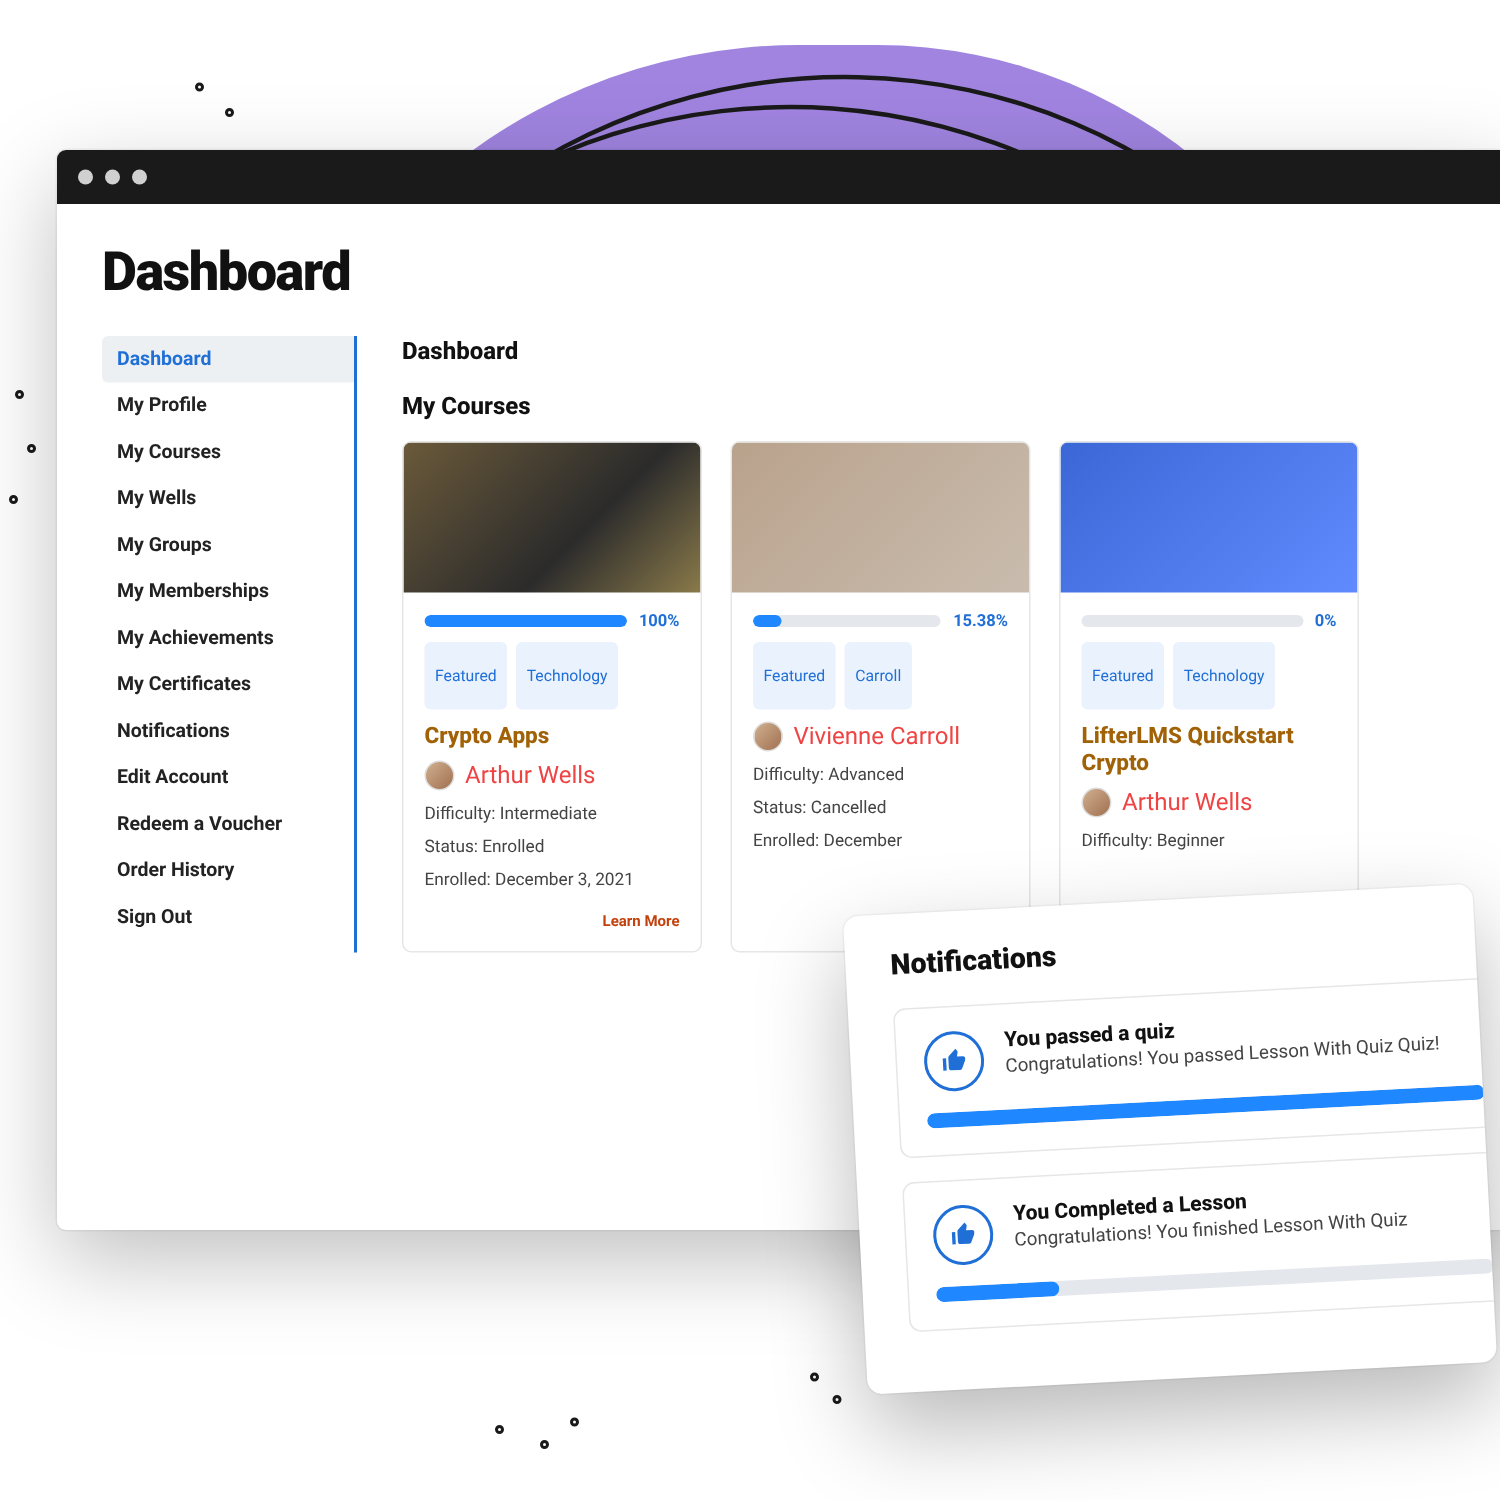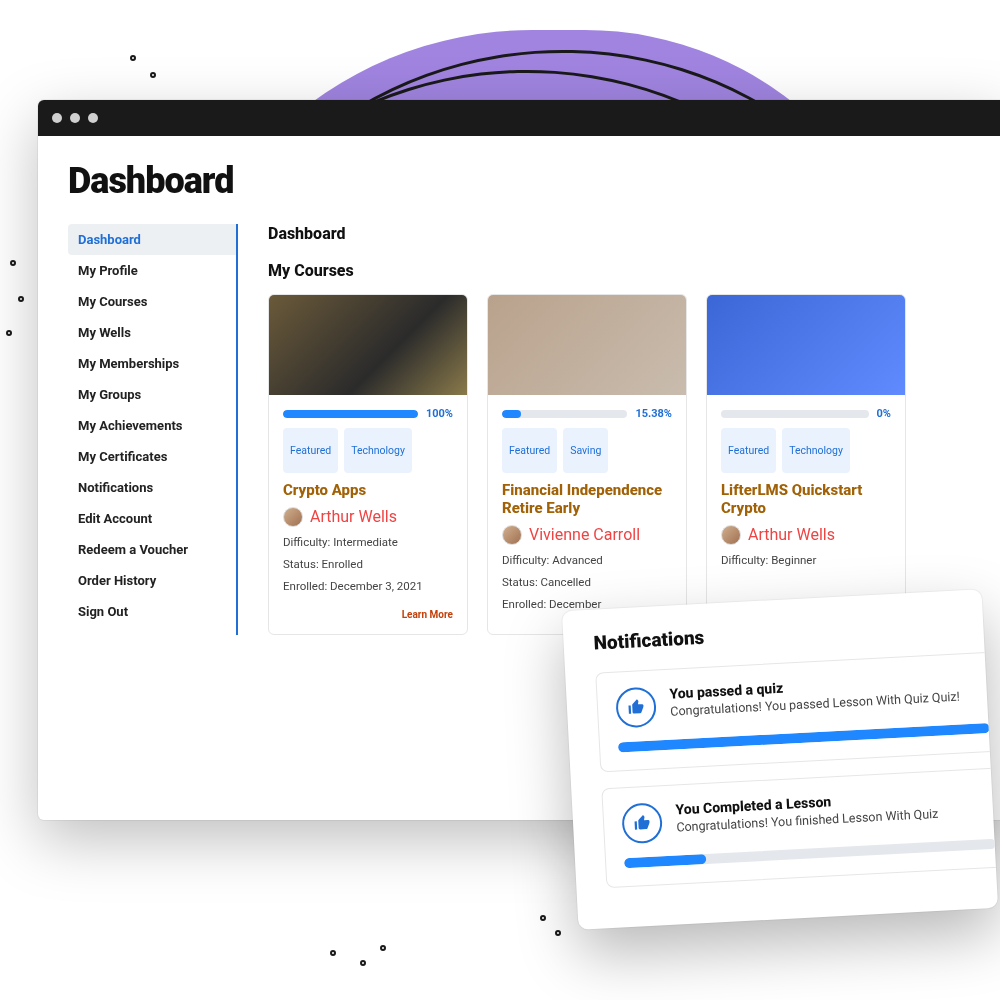--- a/index.html
+++ b/index.html
@@ -241,22 +241,22 @@
   <div class="window-body">
     <h1 class="page-title">Dashboard</h1>
 
     <div class="columns">
 
       <div class="sidebar" id="sidebar">
           <div class="sidebar-item active">Dashboard</div>
           <div class="sidebar-item">My Profile</div>
           <div class="sidebar-item">My Courses</div>
           <div class="sidebar-item">My Wells</div>
+          <div class="sidebar-item">My Groups</div>
           <div class="sidebar-item">My Memberships</div>
-          <div class="sidebar-item">My Groups</div>
           <div class="sidebar-item">My Achievements</div>
           <div class="sidebar-item">My Certificates</div>
           <div class="sidebar-item">Notifications</div>
           <div class="sidebar-item">Edit Account</div>
           <div class="sidebar-item">Redeem a Voucher</div>
           <div class="sidebar-item">Order History</div>
           <div class="sidebar-item">Sign Out</div>
         </div>
 
       <div class="main">
@@ -292,23 +292,22 @@
     <div class="card-img c2"></div>
     <div class="card-body">
       <div class="progress-row">
         <div class="progress">
                     <div style="width:15.38%"></div>
                   </div>
         <div class="progress-val">15.38%</div>
       </div>
       <div class="tags">
                   <span class="tag">Featured</span>
-                  <span class="tag">Saving</span>
+                  <span class="tag">Carroll</span>
                 </div>
-      <div class="course-title">Financial Independence Retire Early</div>
       <div class="author-row">
         <div class="avatar"></div>
         <span>Vivienne Carroll</span>
       </div>
       <div>Difficulty: Advanced</div>
       <div>Status: Cancelled</div>
       <div>Enrolled: December</div>
 
     </div>
             </div>

